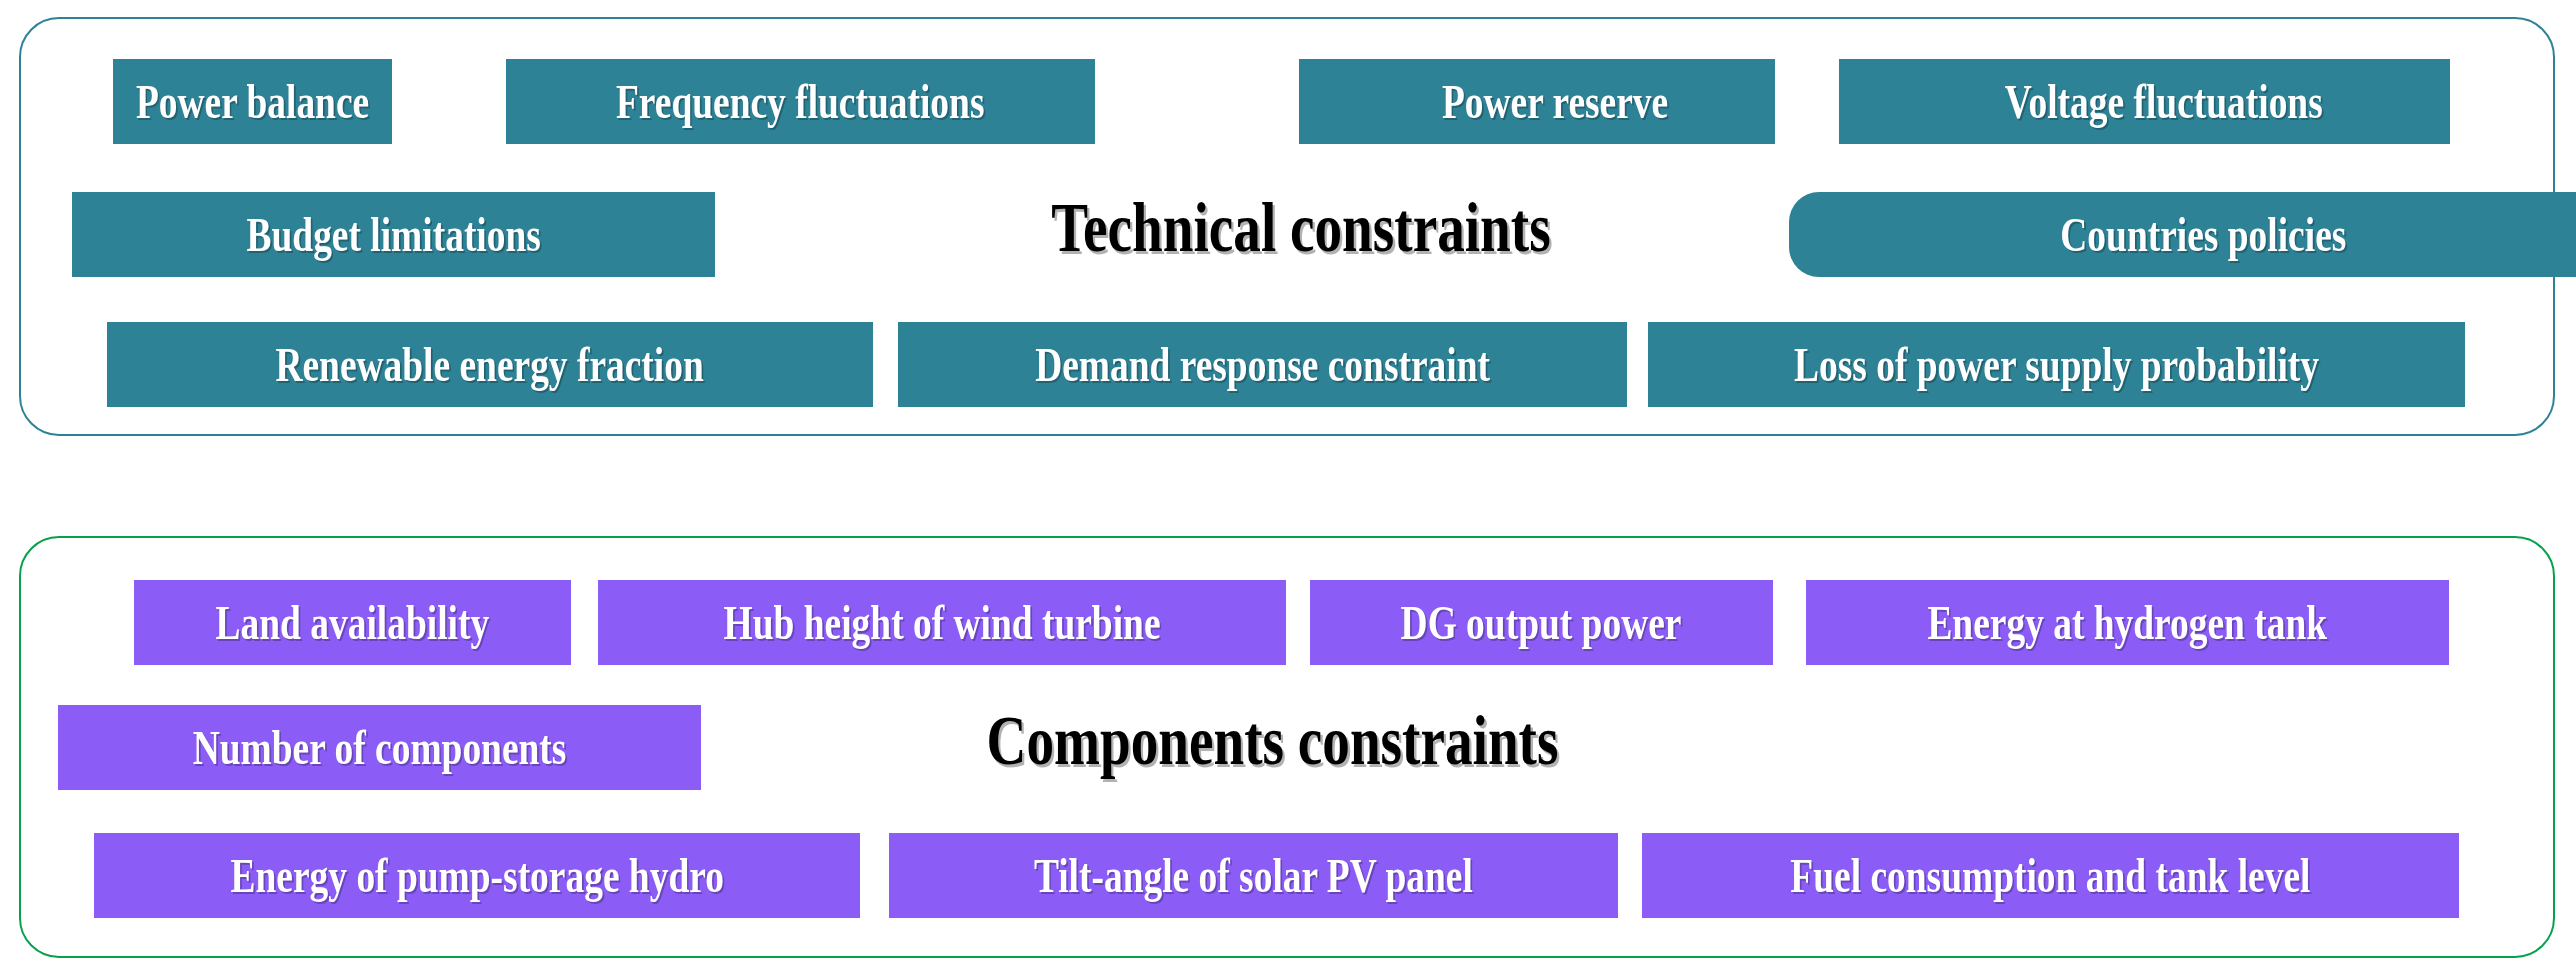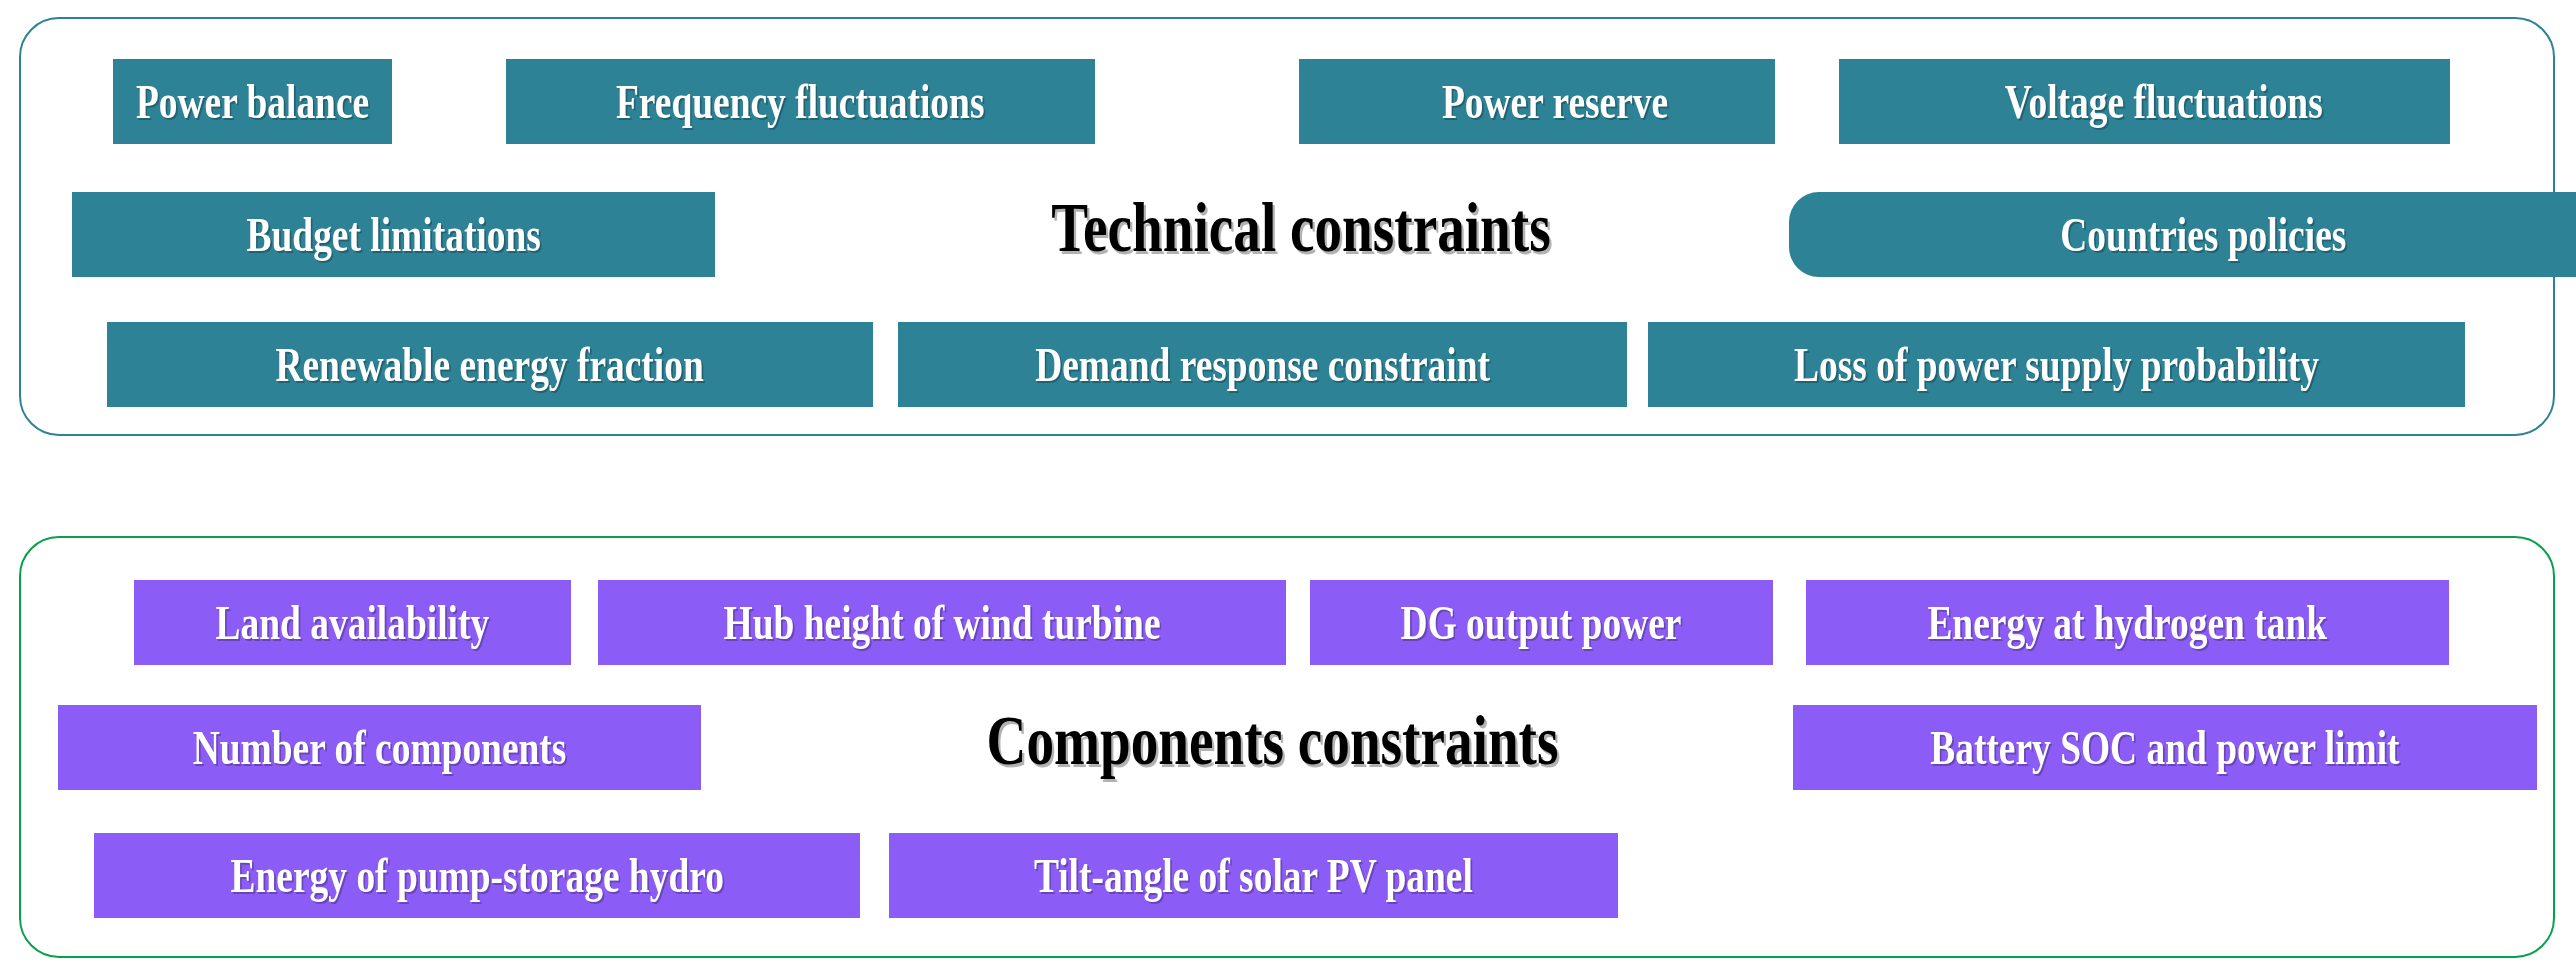--- a/index.html
+++ b/index.html
@@ -141,27 +141,27 @@
   <div class="chipbox green" style="left:1806px; top:580px; width:643px; height:85px;">
     <span class="chiptext">Energy at hydrogen tank</span>
   </div>
 
   <div class="chipbox green" style="left:58px; top:705px; width:643px; height:85px;">
     <span class="chiptext">Number of components</span>
   </div>
 
   <div class="panel-title" style="left:788px; top:707px; width:969px;">Components constraints</div>
 
-  <div class="chipbox green" style="left:1793px; top:705px; width:744px; height:85px;">
-    <span class="chiptext">Battery SOC and power limit</span>
-  </div>
 
   <div class="chipbox green" style="left:94px; top:833px; width:766px; height:85px;">
     <span class="chiptext">Energy of pump-storage hydro</span>
   </div>
 
   <div class="chipbox green" style="left:889px; top:833px; width:729px; height:85px;">
     <span class="chiptext">Tilt-angle of solar PV panel</span>
   </div>
 
+  <div class="chipbox green" style="left:1642px; top:833px; width:817px; height:85px;">
+    <span class="chiptext">Fuel consumption and tank level</span>
+  </div>
 
 </div>
 
 
 </body></html>

